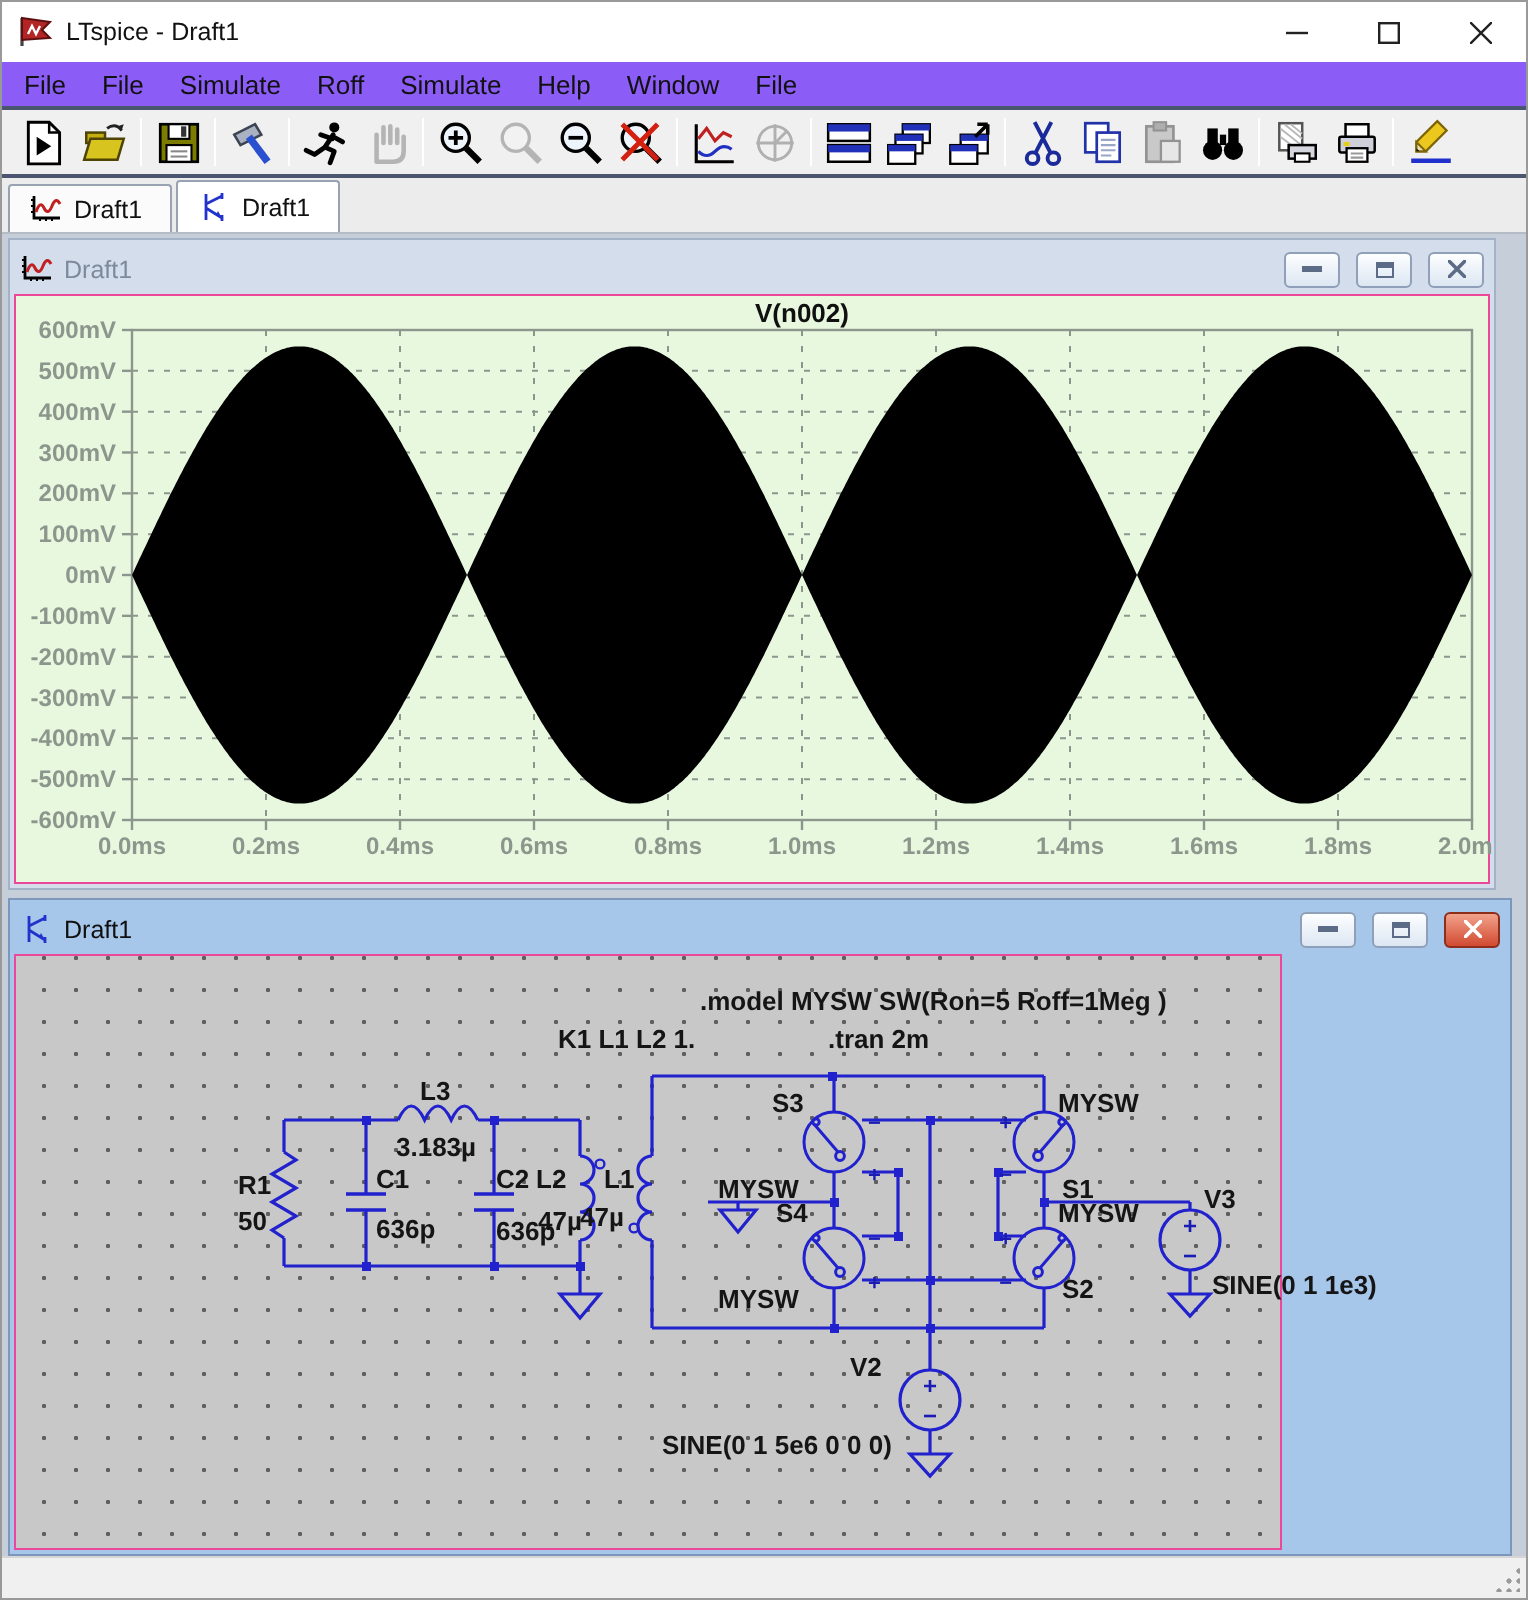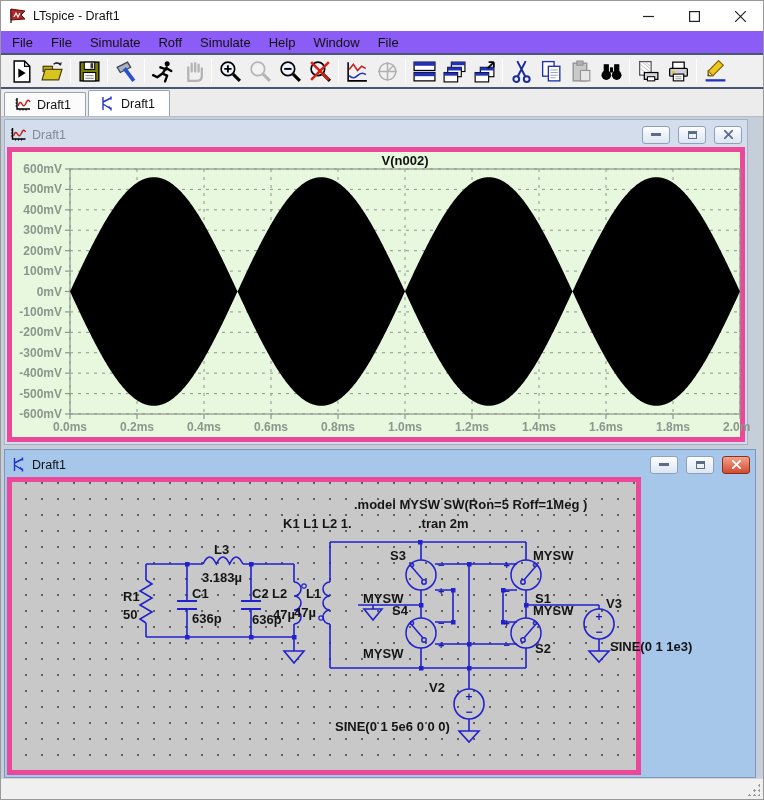--- a/index.html
+++ b/index.html
@@ -41,21 +41,21 @@
   .mdi-window.inactive{background:#d3ddeb;border-color:#a3b2c6;}
   .mtitle{height:25px;display:flex;align-items:center;gap:5px;padding:0 3px;}
   .mtitle .mlabel{flex:1 1 auto;font-size:12.5px;}
   .mdi-window.active .mlabel{color:#101010;}
   .mdi-window.inactive .mlabel{color:#7e8a9b;}
   .wbtn{width:28px;height:18px;border:1px solid #8fa0b8;border-radius:3px;margin-left:3px;
         background:linear-gradient(#fdfeff,#dce6f2);display:flex;align-items:center;justify-content:center;}
   .wbtn.close-active{background:linear-gradient(#f3a28c,#d04a30);border-color:#8e2d1a;}
   .g-min{width:10px;height:3px;background:#5c6c86;}
   .g-res{width:9px;height:8px;border:1px solid #5c6c86;border-top-width:3px;}
-  .mcontent{border:5px solid #ec4899;}
+  .mcontent{border:1px solid #ec4899;}
 
   
   .wave-content{width:738px;height:295px;background:#e7f8df;}
   .axlab{font:bold 12px "Liberation Sans",sans-serif;fill:#8c968c;}
   .ptitle{font:bold 13px "Liberation Sans",sans-serif;fill:#101010;}
 
   
   .schem-content{width:634px;height:298px;background-color:#c8c8c8;
      background-image:radial-gradient(circle,#5f5f5f 1px,transparent 1.2px);
      background-size:16px 16px;background-position:6px 9px;}

